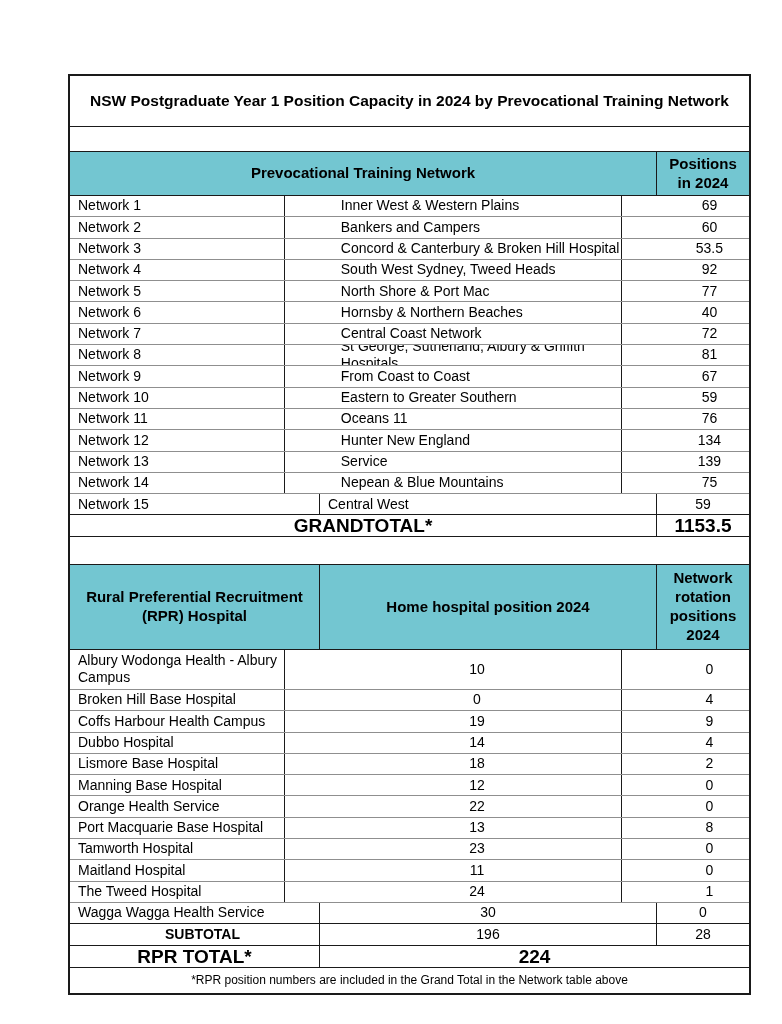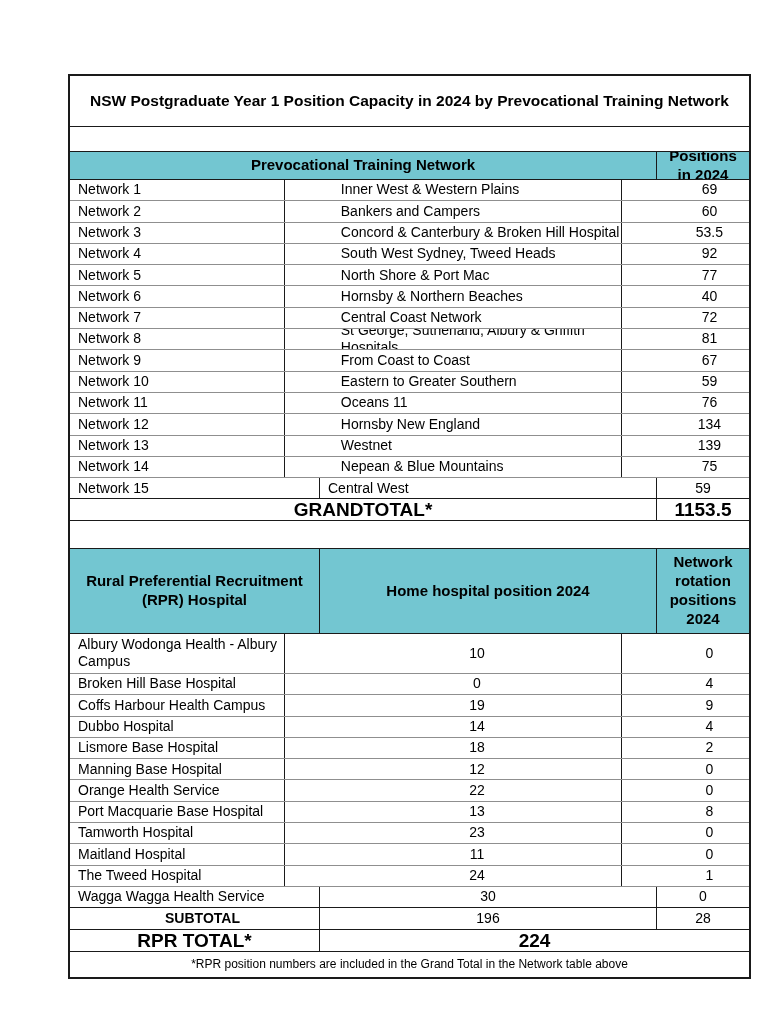--- a/index.html
+++ b/index.html
@@ -41,21 +41,21 @@
   .span23 { width: 429px; justify-content: center; text-align: center; }
   .spanall{ width: 679px; justify-content: center; text-align: center; }
 
   .title-row { height: 50px; align-items: center; justify-content: center;
                font-weight: bold; font-size: 15.5px; text-align: center; display: flex; }
   .spacer    { height: 24px; }
   .gap       { height: 27px; }
 
   .thead  { background: #73C6D1; font-weight: bold; font-size: 15px; }
   .thead .cell { justify-content: center; text-align: center; padding: 0 4px; }
-  .th1 { height: 28px; }
+  .th1 { height: 44px; }
   .th2 { height: 85px; }
 
   .drow  { height: 21.3px; font-size: 14px; }
   .drow2 { height: 40px;  font-size: 14px; }
   .trow  { height: 21.5px; font-size: 19px; }
   .strow { height: 22px;  font-size: 14px; }
   .foot  { height: 25px;  font-size: 12px; }
   .b { font-weight: bold; }
 </style>
 </head>
@@ -121,26 +121,26 @@
     <div class="cell c2 vline">Eastern to Greater Southern</div>
     <div class="cell c3">59</div>
   </div>
   <div class="row drow hgray">
     <div class="cell c1 vline">Network 11</div>
     <div class="cell c2 vline">Oceans 11</div>
     <div class="cell c3">76</div>
   </div>
   <div class="row drow hgray">
     <div class="cell c1 vline">Network 12</div>
-    <div class="cell c2 vline">Hornsby New England</div>
+    <div class="cell c2 vline">Hunter New England</div>
     <div class="cell c3">134</div>
   </div>
   <div class="row drow hgray">
     <div class="cell c1 vline">Network 13</div>
-    <div class="cell c2 vline">Westnet</div>
+    <div class="cell c2 vline">Service</div>
     <div class="cell c3">139</div>
   </div>
   <div class="row drow hgray">
     <div class="cell c1 vline">Network 14</div>
     <div class="cell c2 vline">Nepean &amp; Blue Mountains</div>
     <div class="cell c3">75</div>
   </div>
   <div class="row drow hdark">
     <div class="cell c1 vline">Network 15</div>
     <div class="cell c2 vline">Central West</div>

